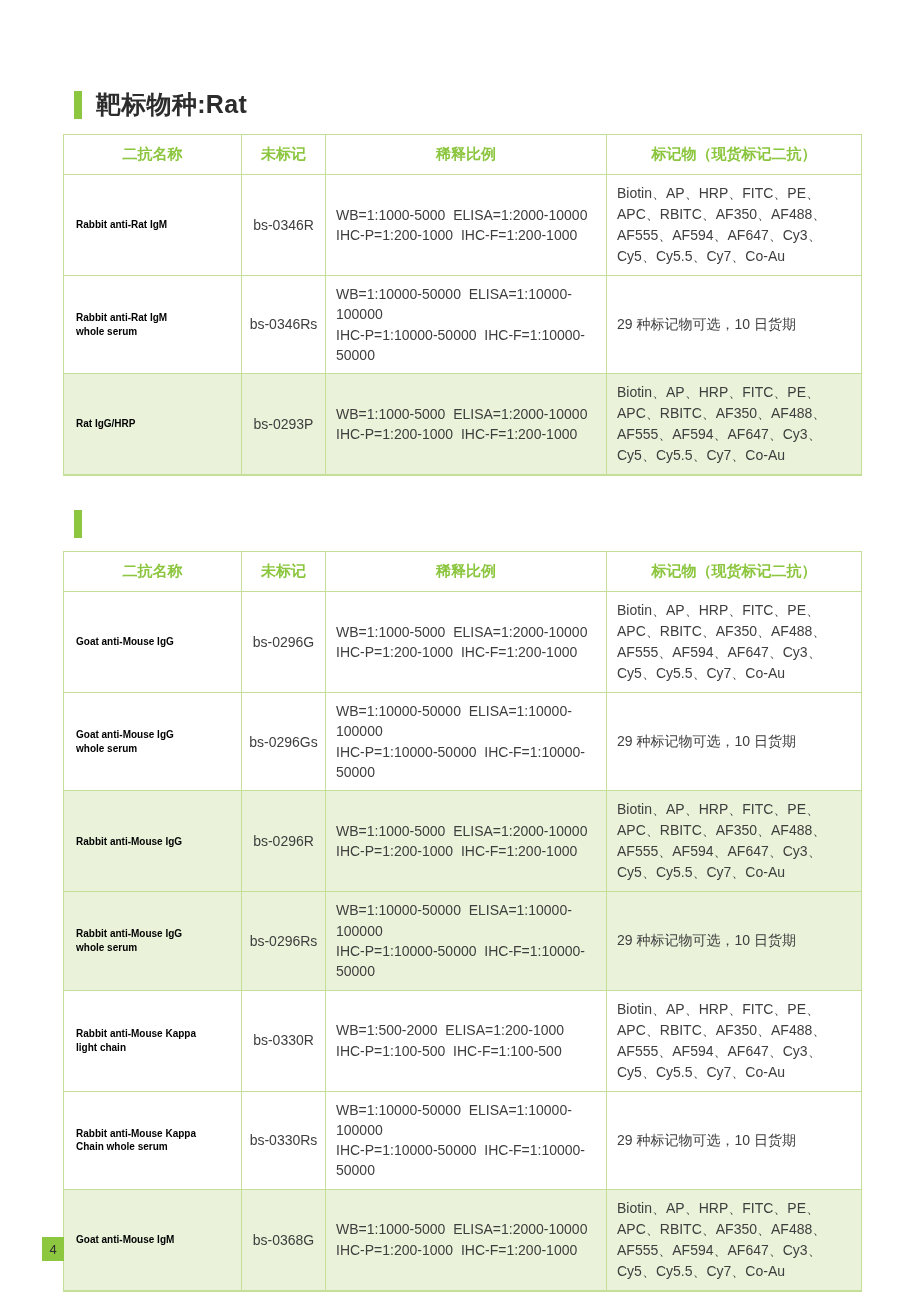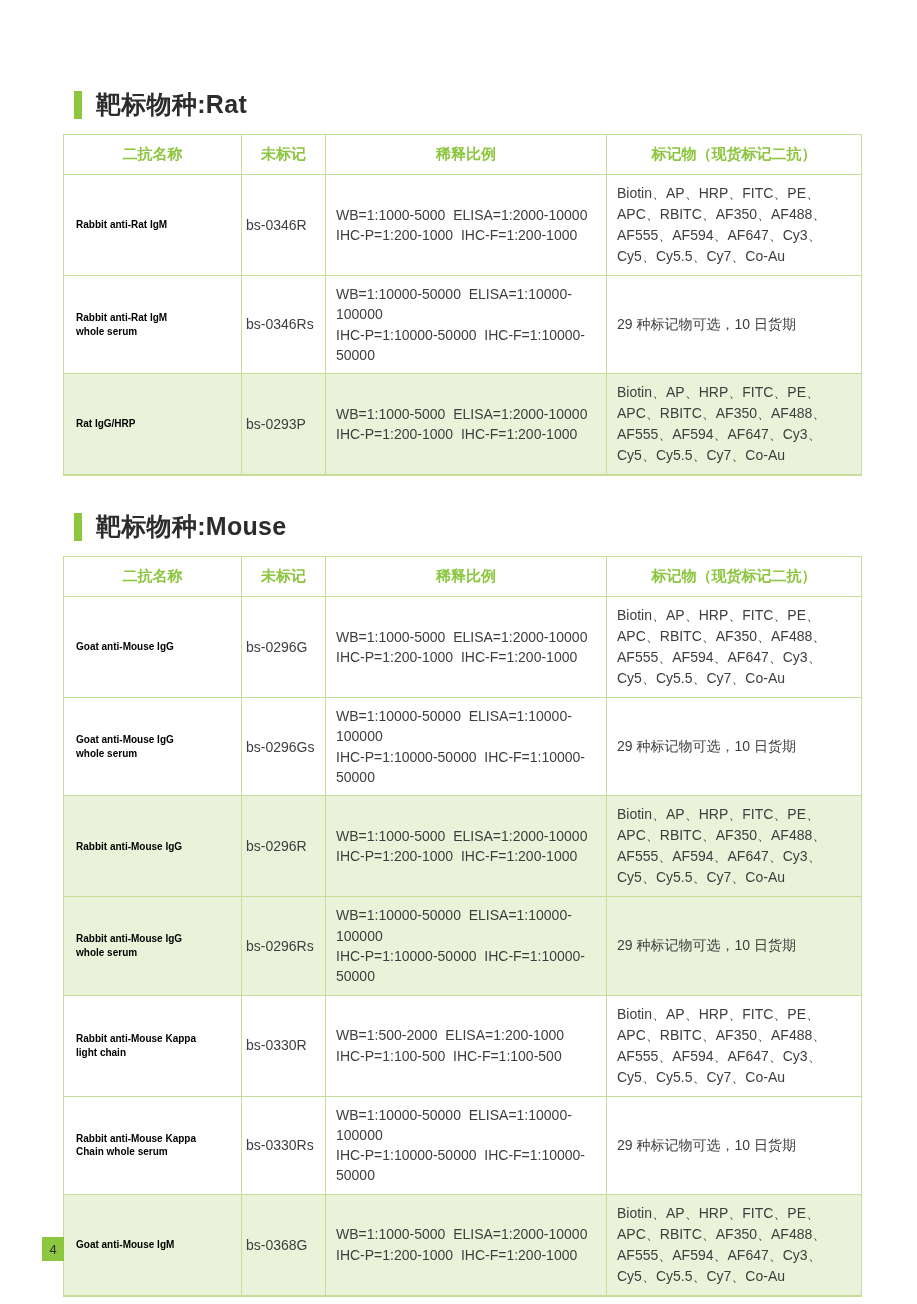--- a/index.html
+++ b/index.html
@@ -40,21 +40,21 @@
     background: #ffffff;
   }
   td.name {
     font-weight: bold;
     color: #000000;
     font-size: 10px;
     padding: 8px 8px 8px 12px;
     white-space: pre-wrap;
     line-height: 1.35;
   }
-  td.code { padding: 8px 4px; white-space: pre-wrap; margin-top: 20px; }
+  td.code { text-align: center; padding: 8px 4px; white-space: pre-wrap; margin-top: 20px; }
   td.dil  { padding: 8px 10px; white-space: pre-wrap; }
   td.mark { padding: 8px 10px; line-height: 1.5; }
   tr.hl td { background: #eaf3da; }
   table { border-bottom: 2px solid #c5df98; padding-left: 40px; }
   .pagenum {
     position: absolute;
     left: 42px;
     top: 1237px;
     width: 22px;
     height: 24px;
@@ -113,21 +113,20 @@
 IHC-P=1:200-1000  IHC-F=1:200-1000</td>
           <td class="mark">Biotin、AP、HRP、FITC、PE、APC、RBITC、AF350、AF488、AF555、AF594、AF647、Cy3、Cy5、Cy5.5、Cy7、Co-Au</td>
         </tr>
       </tbody>
         </table>
     </div>
 
     <div class="section">
       <div class="section-title">
         <span class="title-bar"></span>
-        <h2 class="title-text">靶标物种:Mouse</h2>
       </div>
       <table>
         <colgroup>
             <col class="c1">
             <col class="c2">
             <col class="c3">
             <col class="c4">
           </colgroup>
         <tbody>
             <tr>

